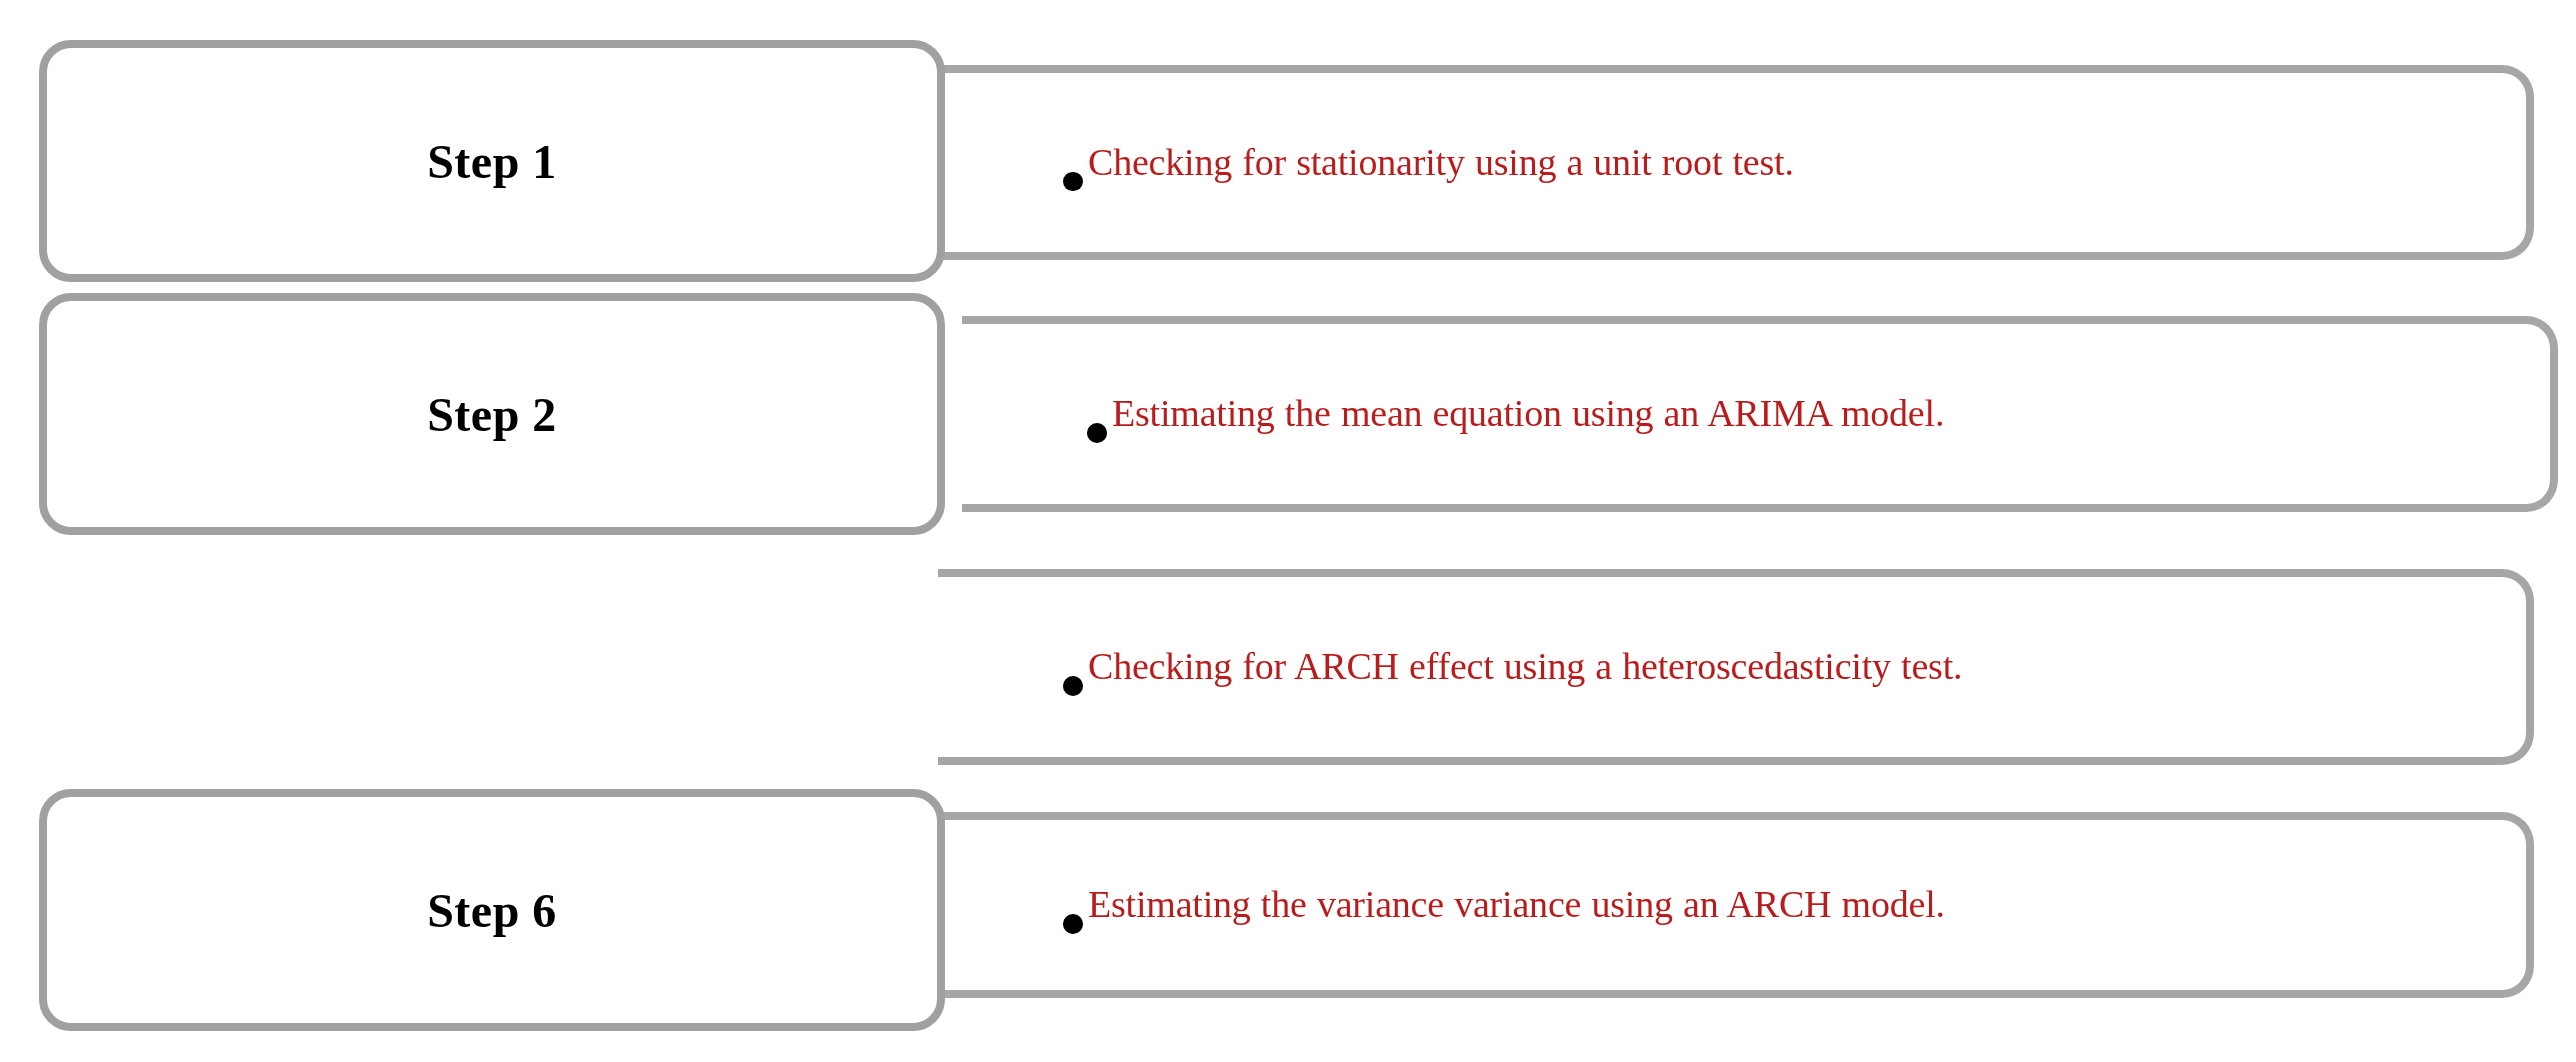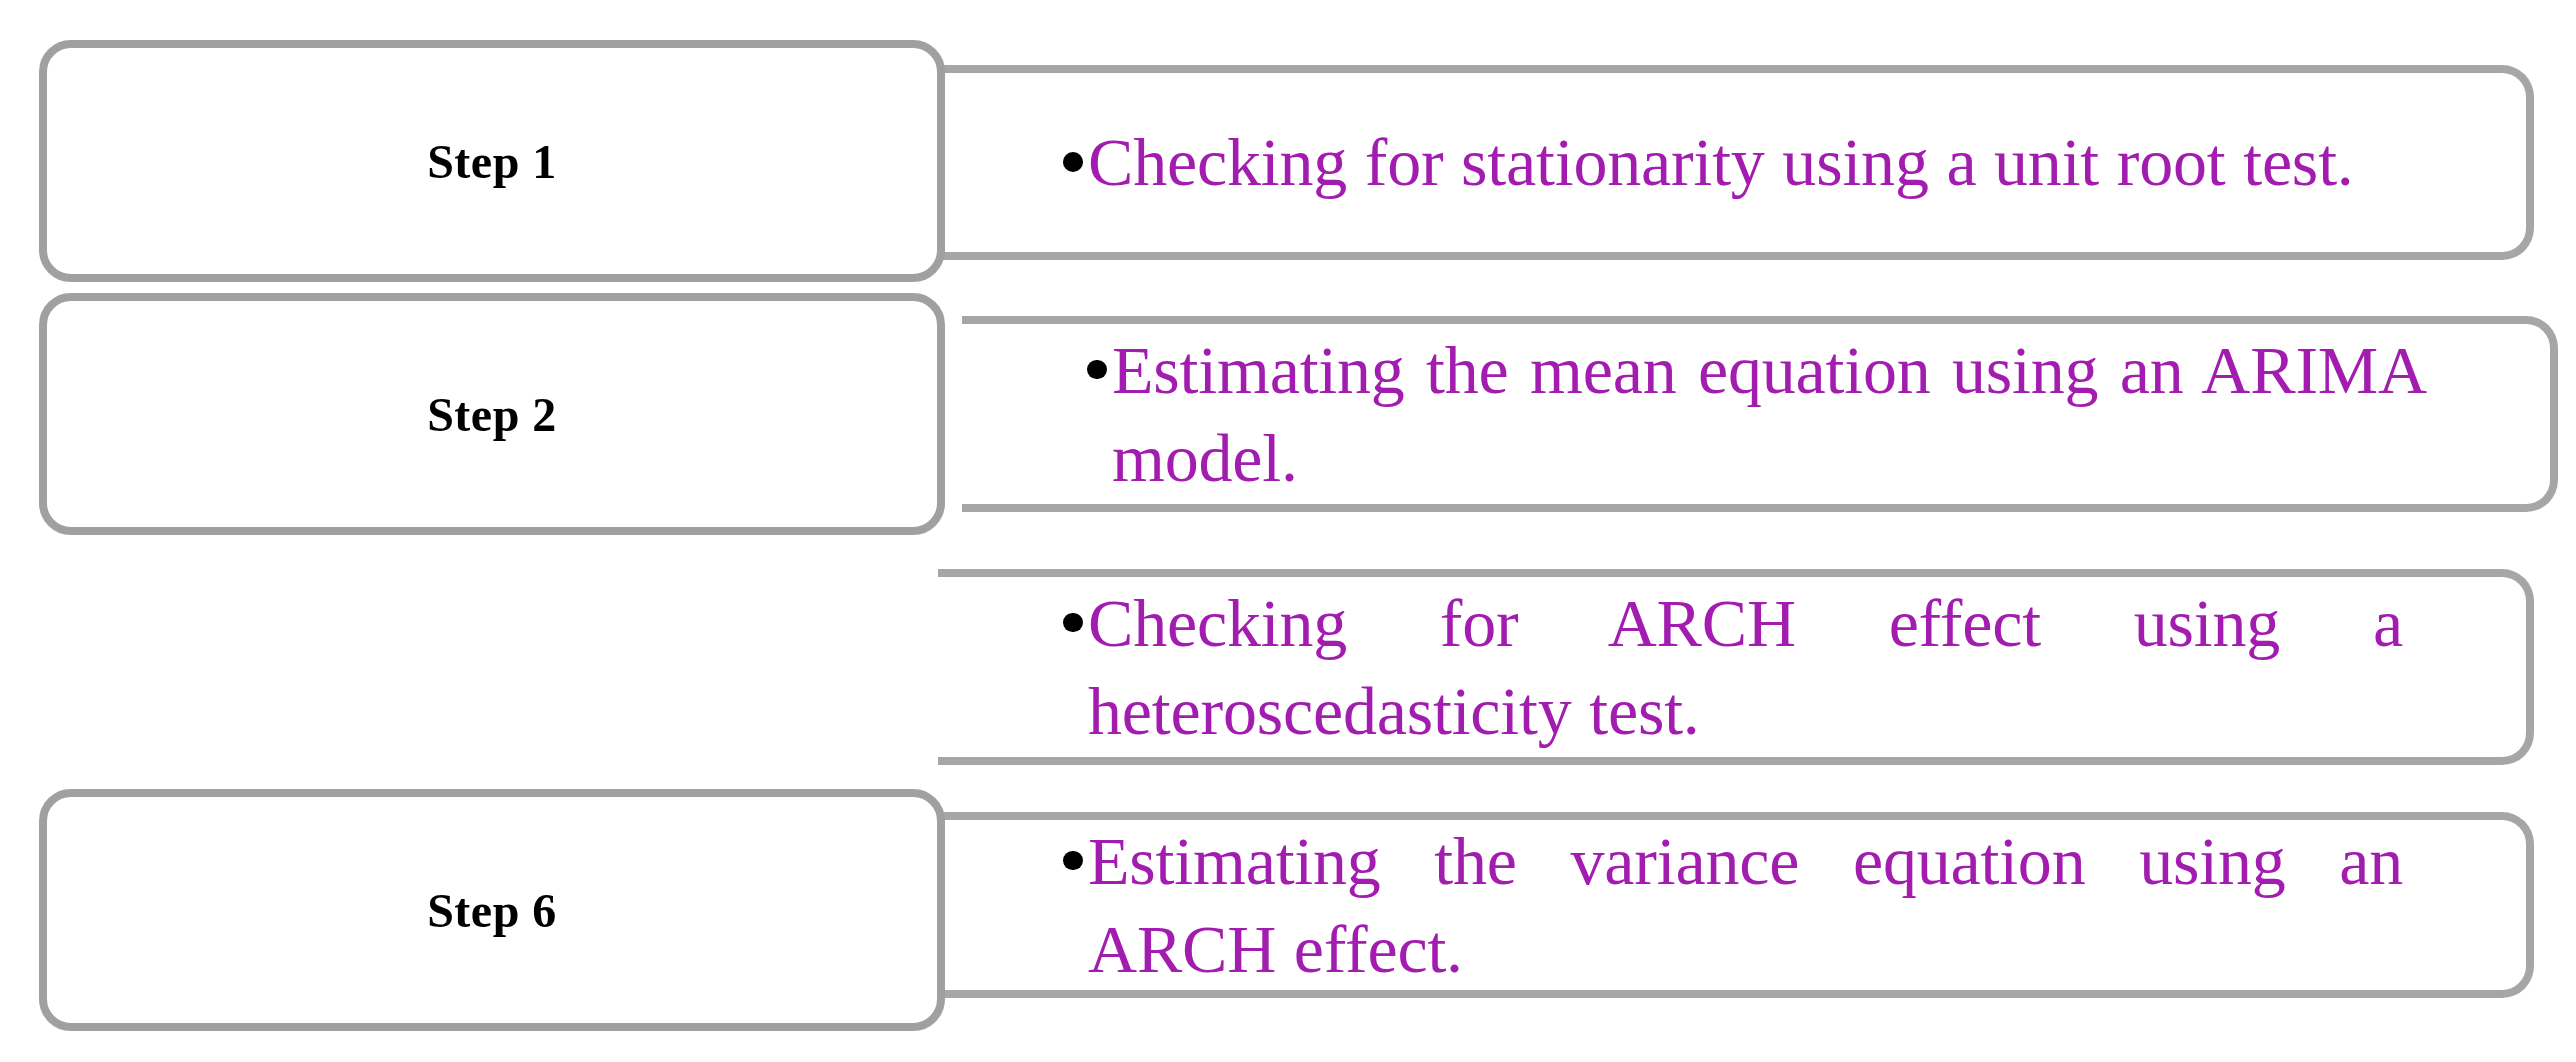--- a/index.html
+++ b/index.html
@@ -58,23 +58,23 @@
     top: 34px;
     width: 19.7px;
     height: 19.7px;
     background: #000000;
     border-radius: 50%;
   }
 
   .desc-text {
     display: block;
     font-family: "Liberation Serif", serif;
-    font-size: 68px;
+    font-size: 38px;
     line-height: 1.30;
-    color: #a21caf;
+    color: #b91c1c;
     text-align: justify;
     text-align-last: left;
     letter-spacing: -0.2px;
     word-spacing: 0.9px;
   }
 
   
   .step-box {
     position: absolute;
     left: 39px;
@@ -150,21 +150,21 @@
         <span class="bullet-dot"></span>
         <span class="desc-text">Checking for ARCH effect using a heteroscedasticity test.</span>
       </div>
     </div>
   </div>
 
   <div class="step-row" id="row-3">
     <div class="desc-box">
       <div class="desc-inner">
         <span class="bullet-dot"></span>
-        <span class="desc-text">Estimating the variance equation using an ARCH effect.</span>
+        <span class="desc-text">Estimating the variance variance using an ARCH model.</span>
       </div>
     </div>
     <div class="step-box">
       <span class="step-label">Step 6</span>
     </div>
   </div>
 
 </div>
 
 

